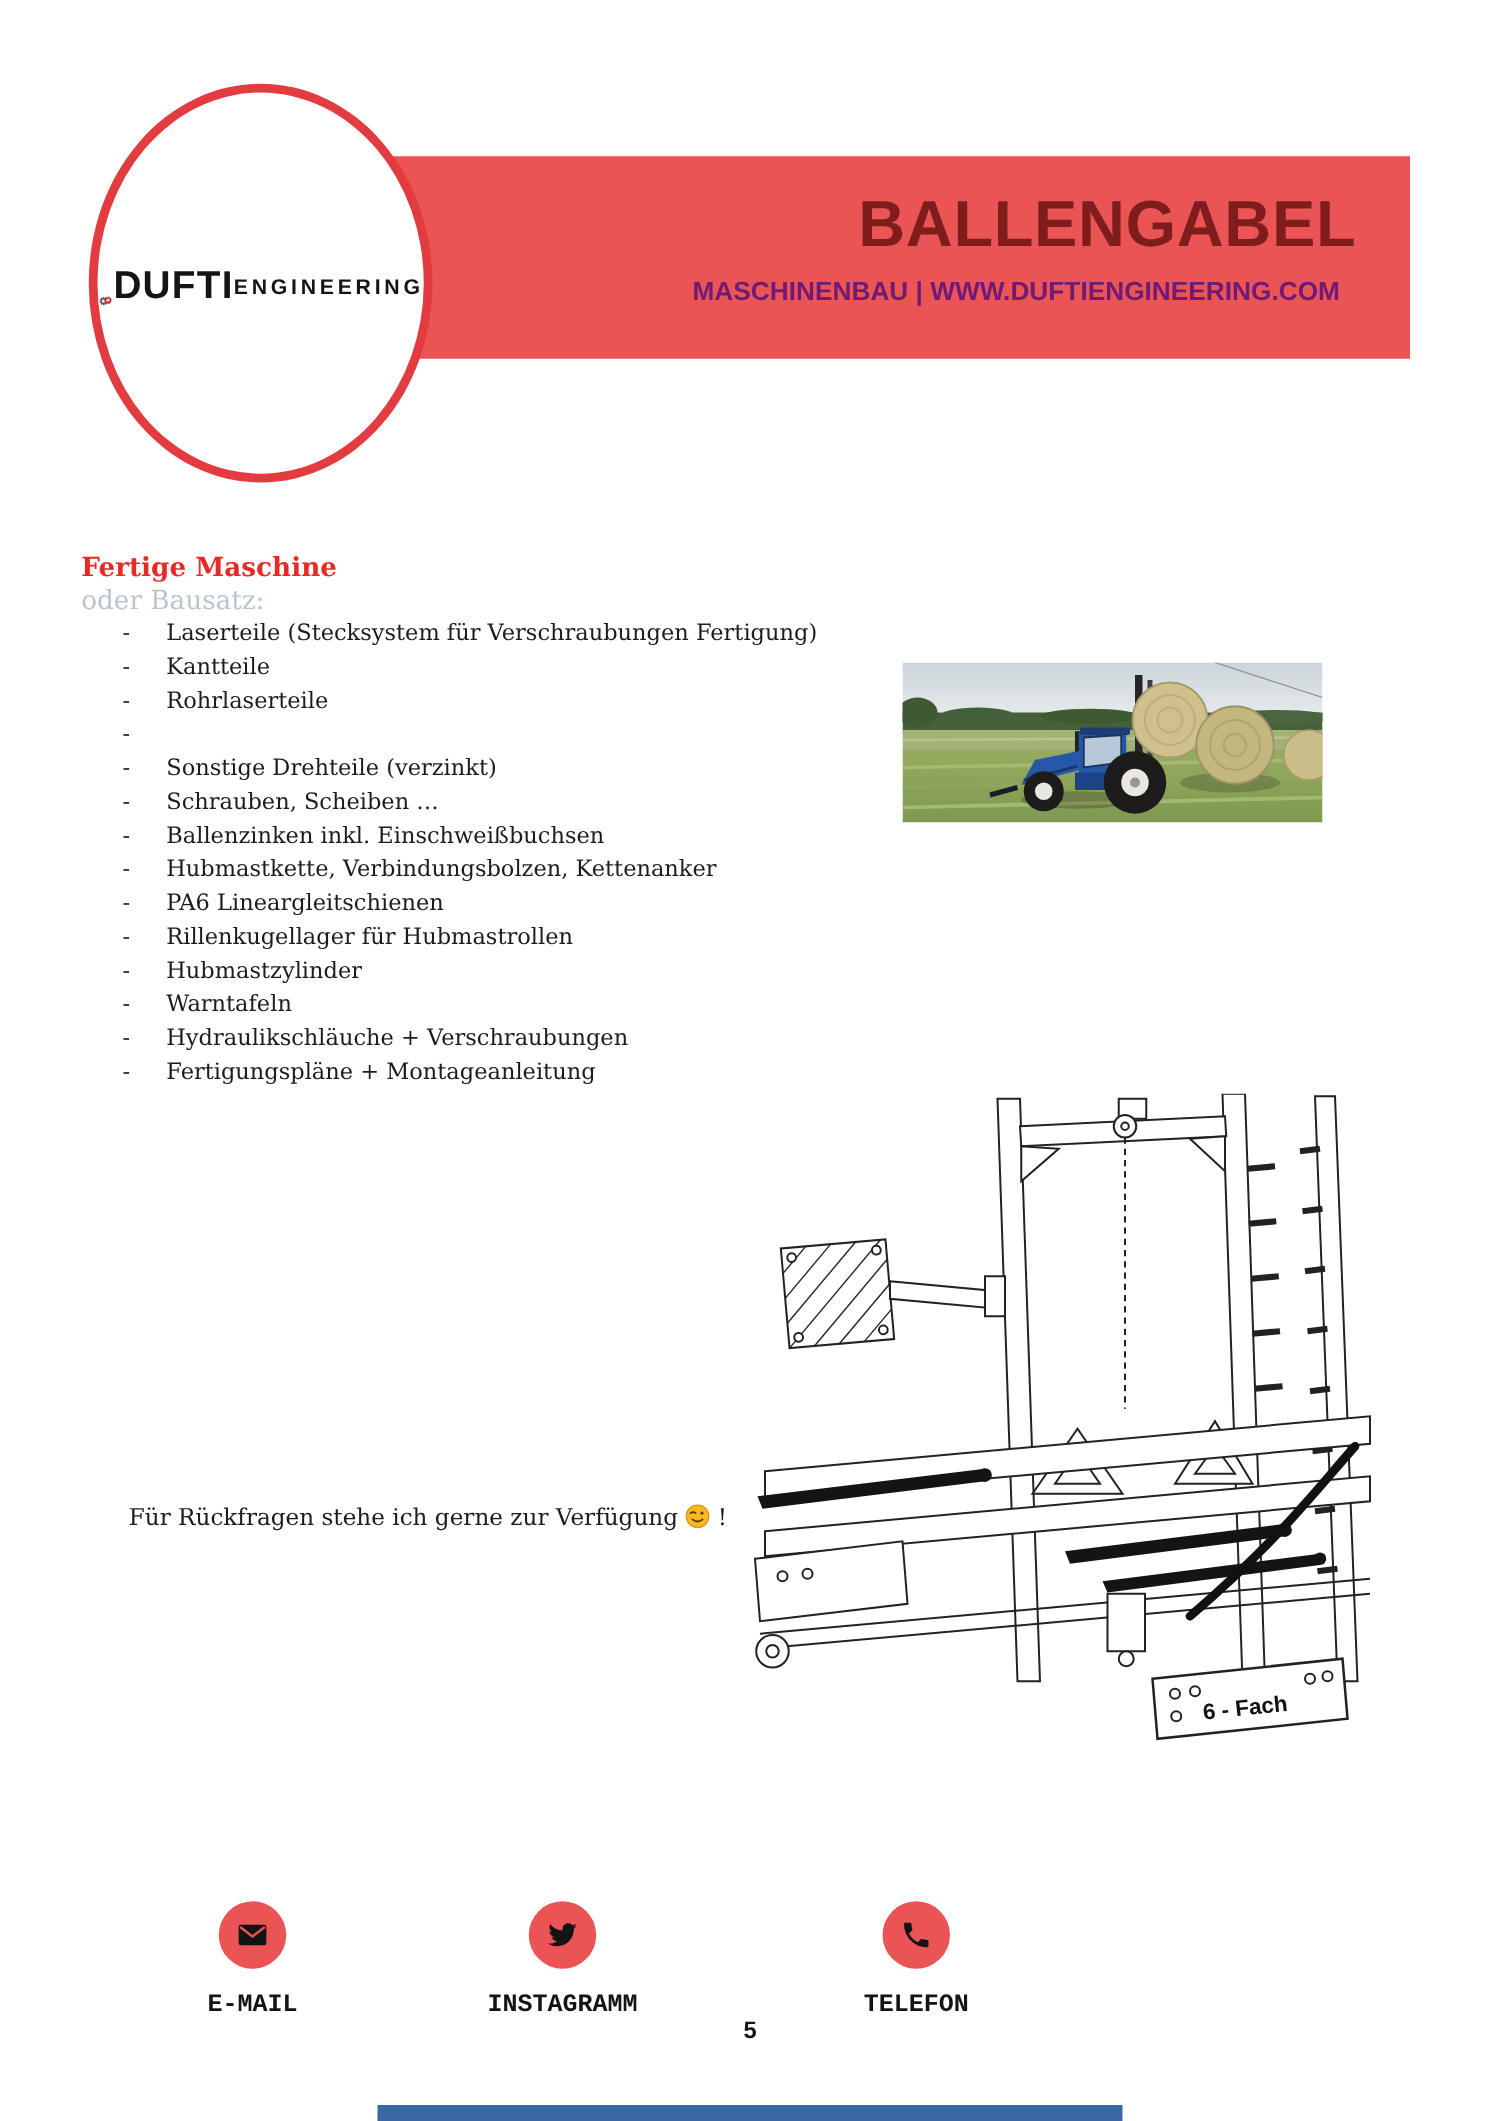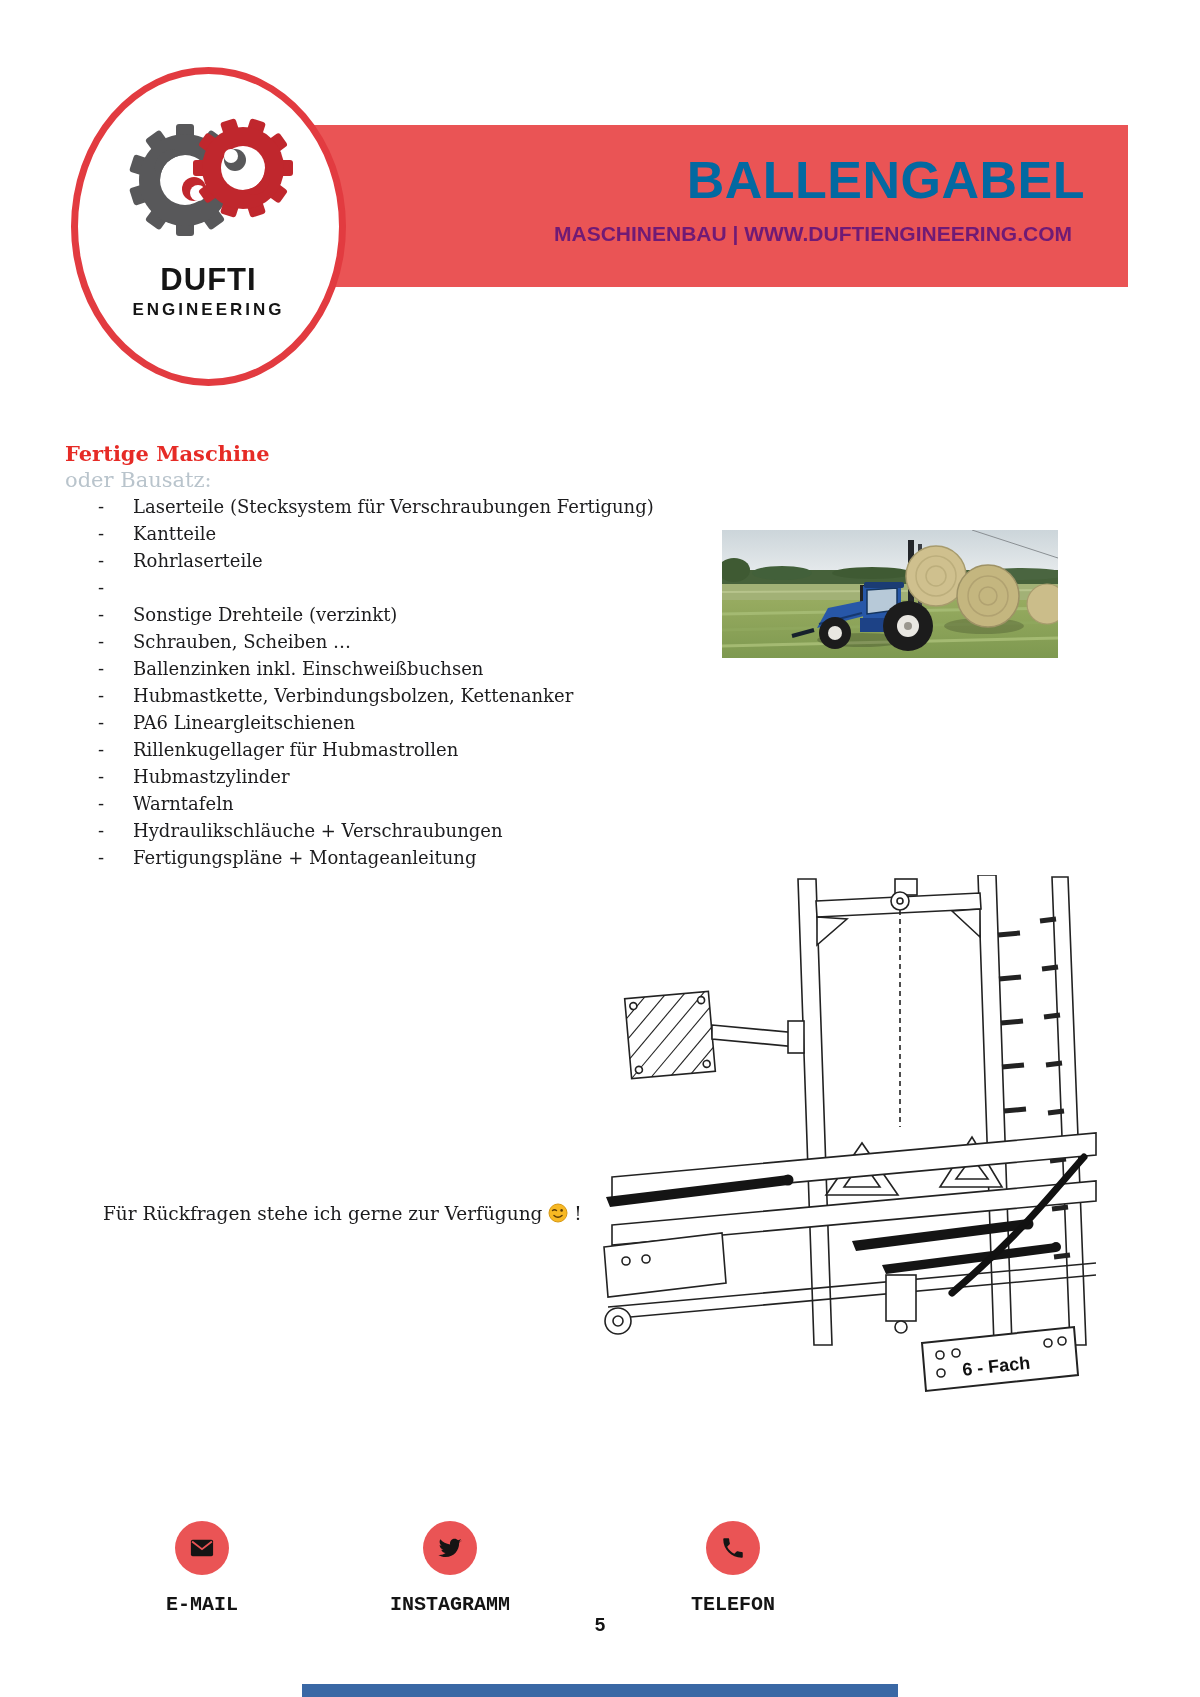--- a/index.html
+++ b/index.html
@@ -3,28 +3,28 @@
 <meta charset="utf-8">
 <style>
   html,body{margin:0;padding:0;background:#888;}
   .page{position:relative;width:1200px;height:1697px;background:#fff;margin:0 auto;
         font-family:"DejaVu Serif",serif;color:#1c1c1e;overflow:hidden;}
 
   
   .band{position:absolute;left:160px;top:125px;width:968px;height:162px;background:#EA5455;z-index:1;}
   .title{position:absolute;right:115px;top:150px;z-index:2;
          font-family:"Liberation Sans",sans-serif;font-weight:bold;font-size:52px;
-         letter-spacing:.5px;color:#0369a1;white-space:nowrap;}
+         letter-spacing:.5px;color:#7f1d1d;white-space:nowrap;}
   .subtitle{position:absolute;right:128px;top:222px;z-index:2;
             font-family:"Liberation Sans",sans-serif;font-weight:bold;font-size:21px;
             color:#701a75;white-space:nowrap;}
 
   .logo{position:absolute;left:71px;top:67px;width:275px;height:319px;background:#fff;
         border:7px solid #E23B40;border-radius:50%;z-index:3;box-sizing:border-box;
-        display:flex;flex-direction:column;align-items:center;justify-content:flex-start;}
+        display:flex;flex-direction:row;align-items:center;justify-content:flex-start;}
   .logo-gears{margin-top:28px;}
   .logo-line1{font-family:"Liberation Sans",sans-serif;font-weight:bold;font-size:31px;
               letter-spacing:1px;color:#151515;line-height:1;margin-top:2px;}
   .logo-line2{font-family:"Liberation Sans",sans-serif;font-weight:bold;font-size:17px;
               letter-spacing:3px;color:#151515;line-height:1;margin-top:6px;text-align:right;}
 
   
   .h-red{position:absolute;left:65px;top:441px;font-size:21px;font-weight:bold;color:#E62B26;}
   .h-gray{position:absolute;left:65px;top:468px;font-size:21px;color:#B9C4CC;text-align:right;}
   .list{position:absolute;left:98px;top:493px;width:640px;font-size:18px;line-height:27px;}

